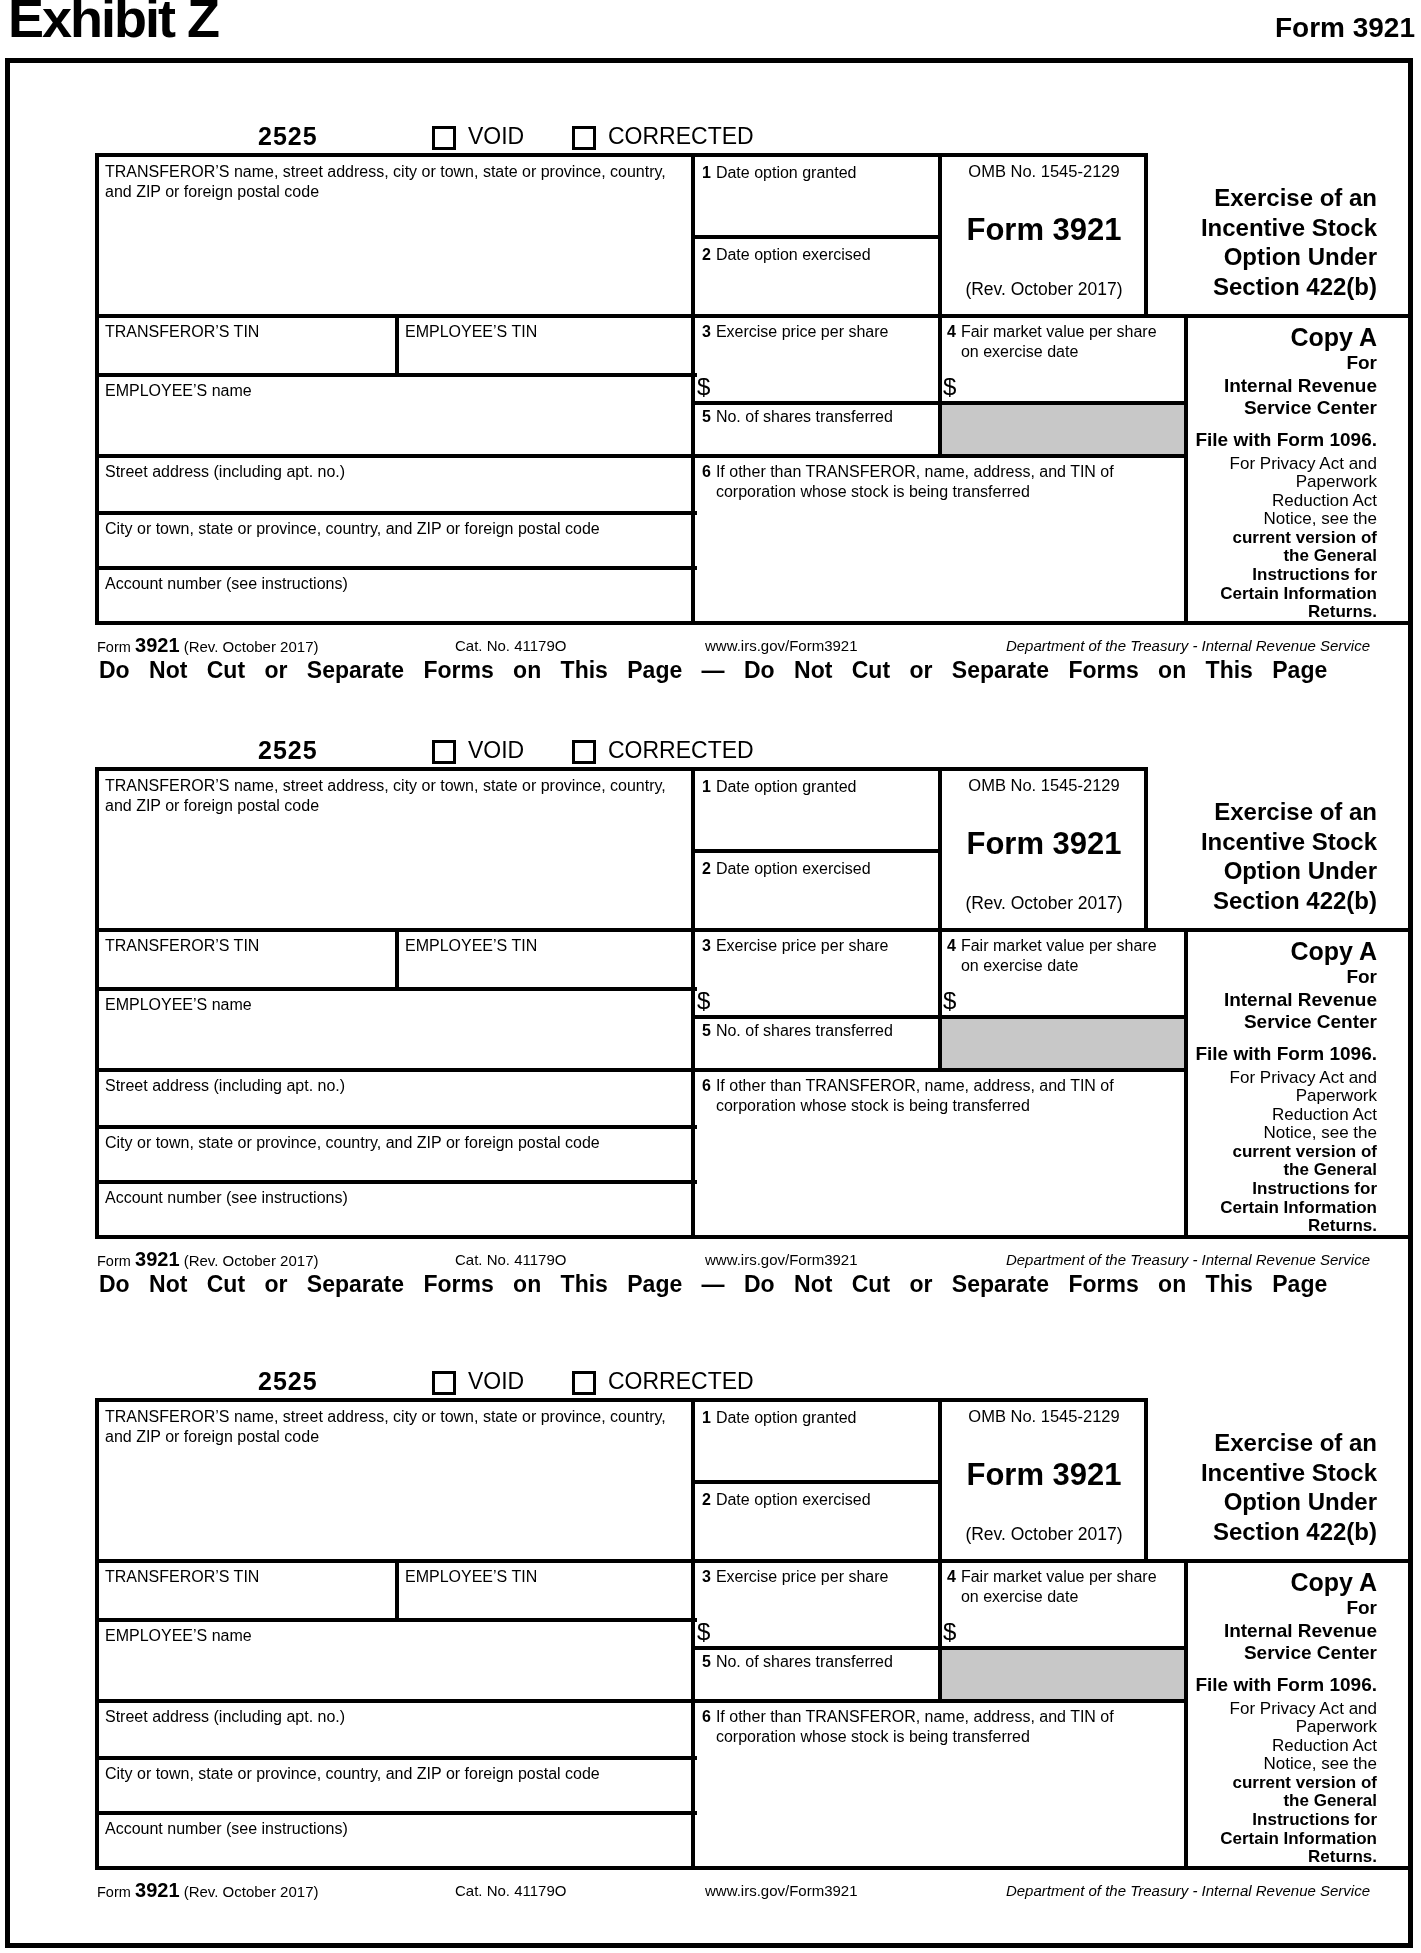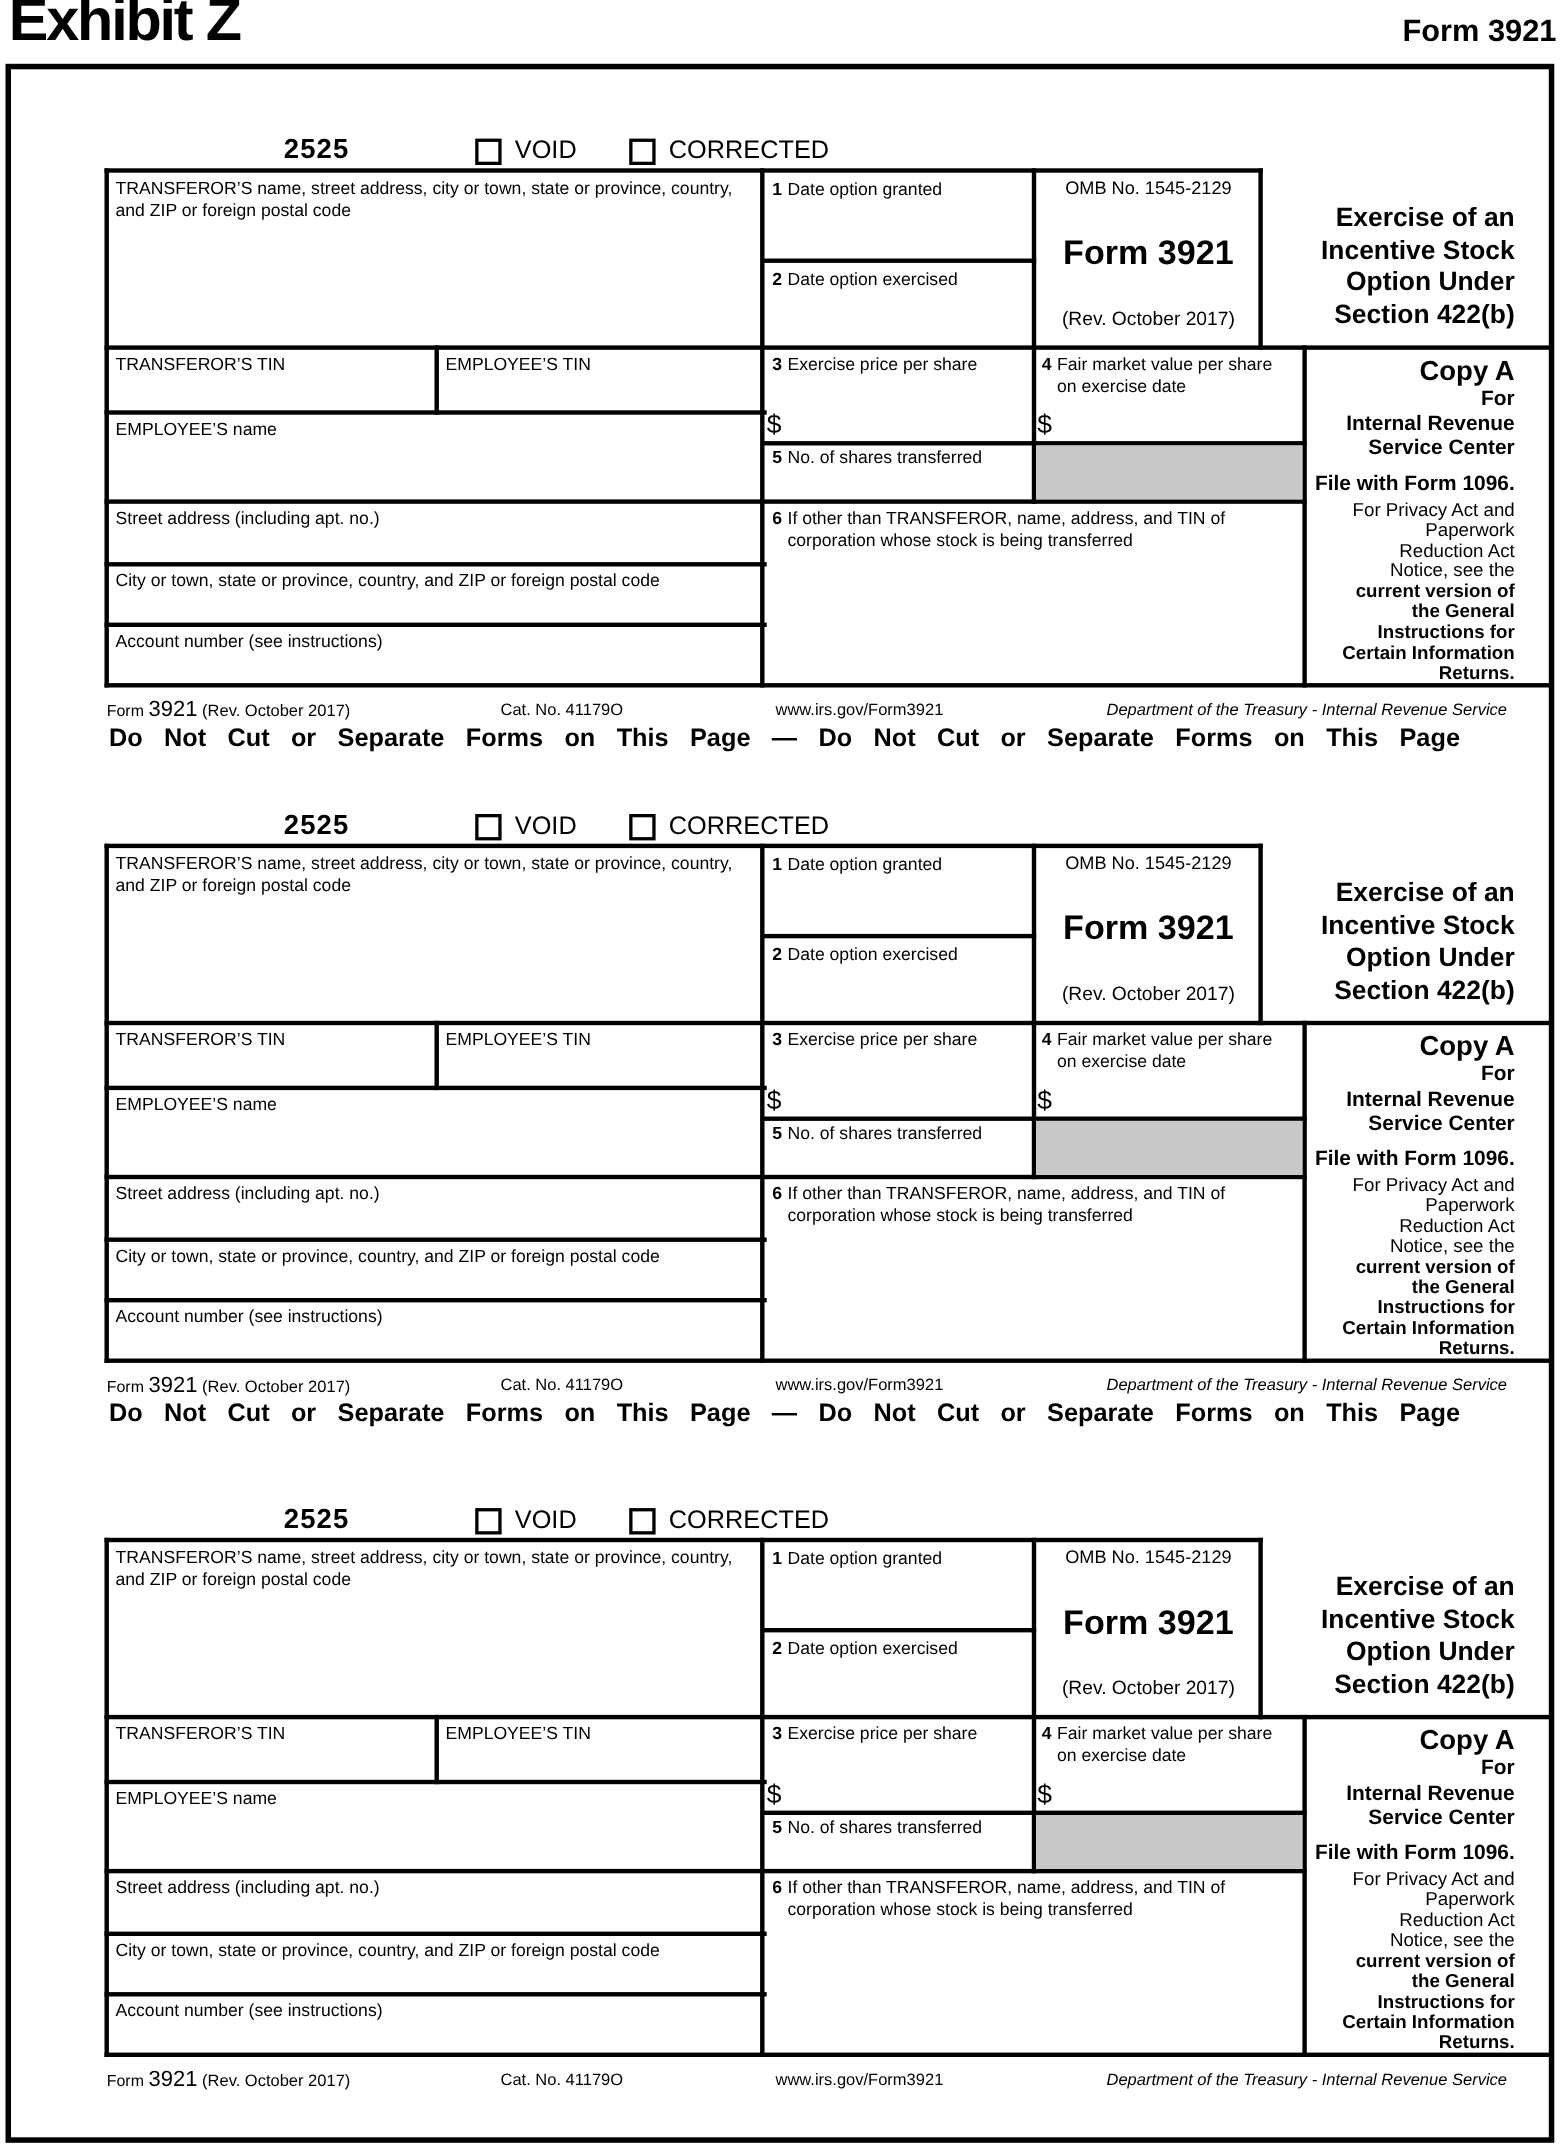--- a/index.html
+++ b/index.html
@@ -52,21 +52,21 @@
     text-align:right; padding-top:7px; }
   .copy-a-title { font-size:25px; font-weight:bold; line-height:28px; }
   .copy-a-recipient { font-size:19px; font-weight:bold; line-height:22.5px; margin-top:1px; }
   .file-with { font-size:19px; font-weight:bold; line-height:22px; margin-top:9px; }
   .privacy-reg { font-size:17px; line-height:18.6px; margin-top:4px; }
   .privacy-bold { font-size:17px; font-weight:bold; line-height:18.6px; }
 
   
   .form-footer { position:absolute; left:2px; top:534px; width:1313px; height:22px; font-size:15px; }
   .ff-word { font-size:14.5px; }
-  .ff-num { font-size:20px; font-weight:normal;text-align:center; }
+  .ff-num { font-size:20px; font-weight:bold;text-align:center; }
   .ff-rev { font-size:15px; }
   .ff-cat { position:absolute; left:358px; top:3px;text-align:right; }
   .ff-url { position:absolute; left:608px; top:3px; }
   .ff-dept { position:absolute; right:40px; top:3px;font-style:italic; }
   .dnc { position:absolute; left:4px; top:557px; font-size:23px; font-weight:bold;
     word-spacing:13px; white-space:nowrap; }
 </style>
 </head>
 <body>
 

